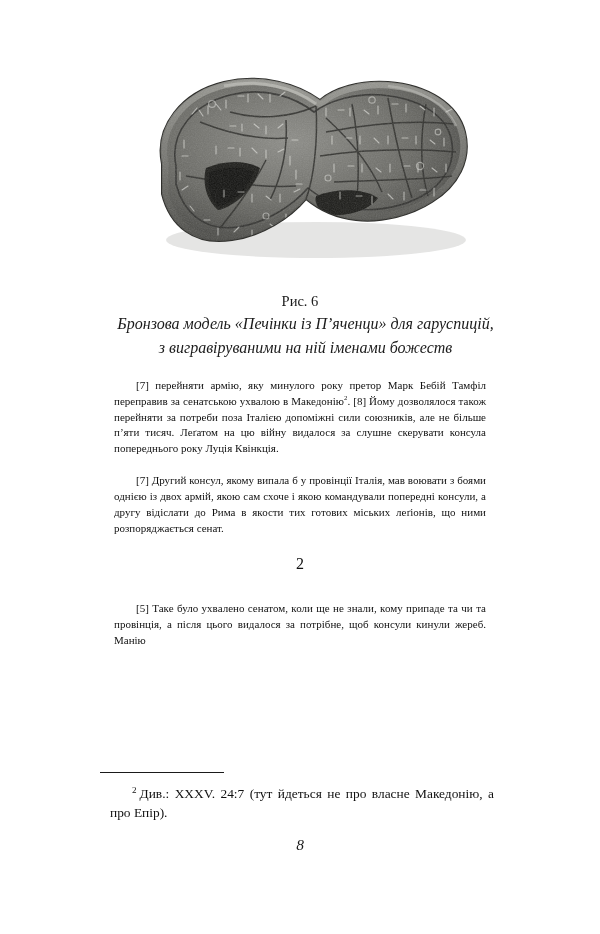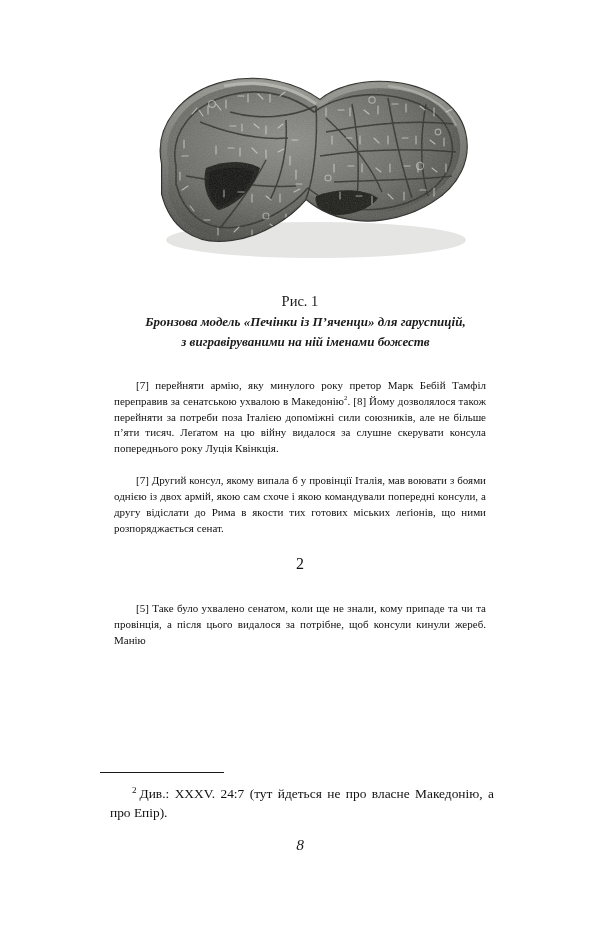--- a/index.html
+++ b/index.html
@@ -43,22 +43,22 @@
     line-height: 1.45;
     color: #1a1a1a;
   }
   .figure-caption .fig-num {
     display: block;
     font-style: normal;
   }
   .figure-caption .fig-desc {
     display: block;
     font-style: italic;
-    font-weight: 700;
-    font-size: 13px;
+    font-weight: 400;
+    font-size: 16px;
     line-height: 1.5;
     padding: 0 60px;
     margin-left: 11px;
   }
 
   
   .body-text {
     position: absolute;
     left: 98px;
     top: 362px;
@@ -239,21 +239,21 @@
             <rect x="0" y="0" width="360" height="215" filter="url(#grain)" fill="#888" opacity="0.5"></rect>
 
             <path d="M104,26 C140,18 174,28 196,44" stroke="#cfcfc9" stroke-width="3" fill="none" opacity="0.5"></path>
             <path d="M268,26 C300,29 326,44 336,66" stroke="#c6c6c0" stroke-width="2.6" fill="none" opacity="0.45"></path>
           </g>
         </g>
       </svg>
     </div>
 
     <div class="figure-caption">
-      <span class="fig-num">Рис. 1</span>
+      <span class="fig-num">Рис. 6</span>
       <span class="fig-desc">Бронзова модель «Печінки із П’яченци» для гаруспицій,</span>
       <span class="fig-desc">з вигравіруваними на ній іменами божеств</span>
     </div>
   </div>
 
   <div class="body-text">
 
     <p class="para"><span>[7] перейняти армію, яку минулого року претор Марк Бебій Тамфіл переправив за сенатською ухвалою в Македонію</span><sup>2</sup><span>. [8] Йому дозволялося також перейняти за потреби поза Італією допоміжні сили союзників, але не більше п’яти тисяч. Леґатом на цю війну видалося за слушне скерувати консула попереднього року Луція Квінкція.</span></p>
 
     <p class="para">[7] Другий консул, якому випала б у провінції Італія, мав воювати з боями однією із двох армій, якою сам схоче і якою командували попередні консули, а другу відіслати до Рима в якости тих готових міських леґіонів, що ними розпоряджається сенат.</p>

